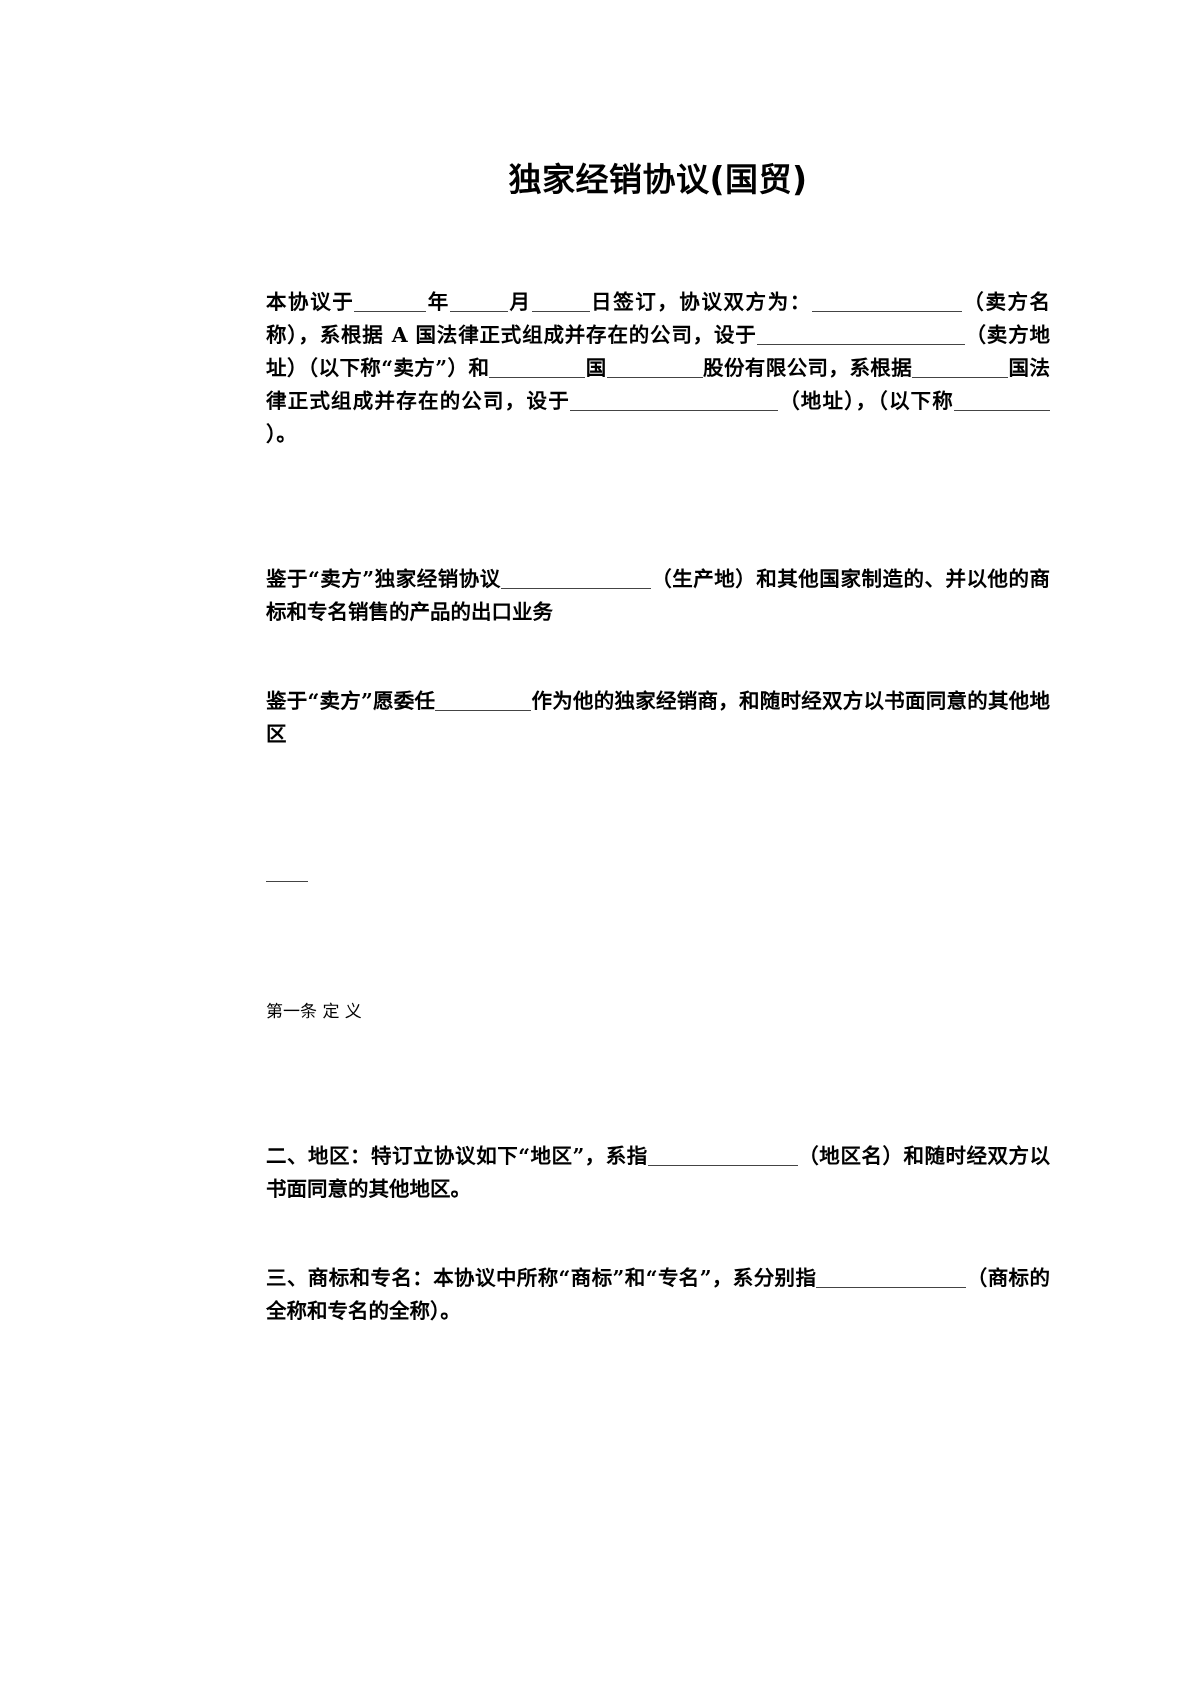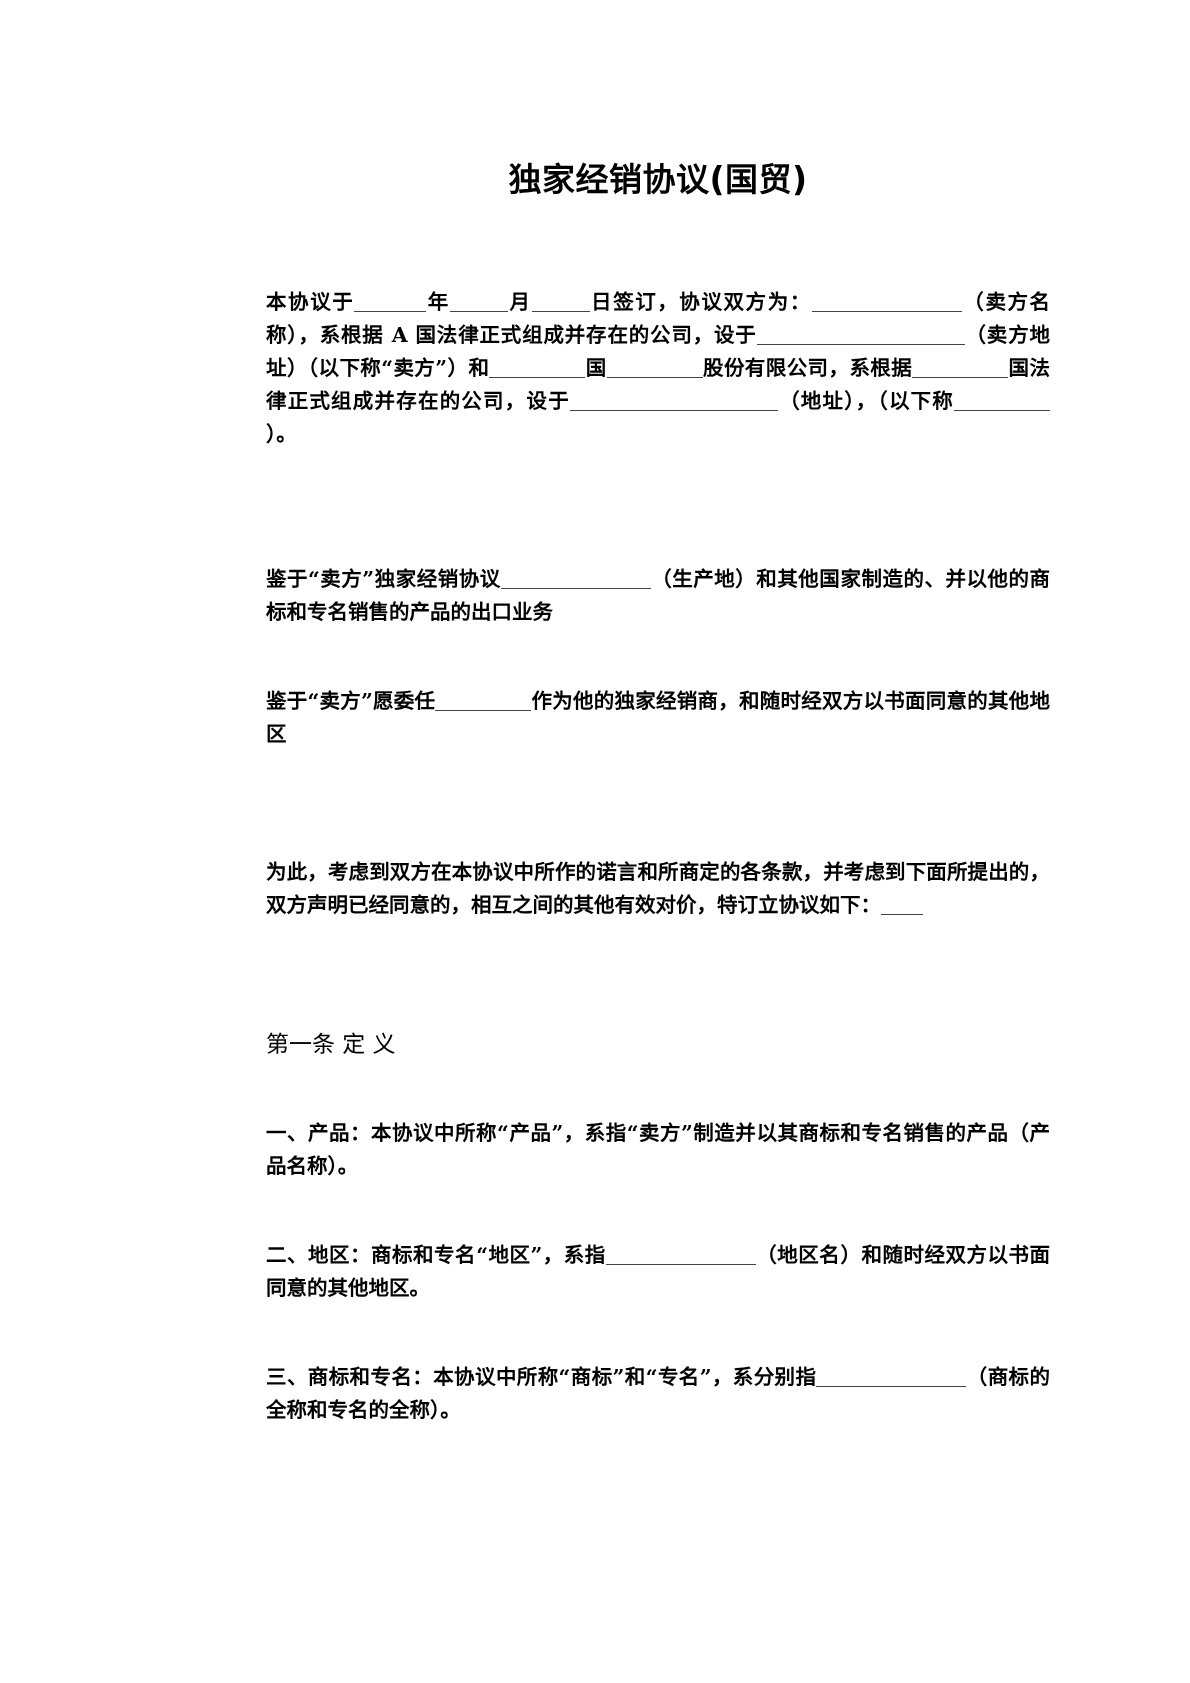--- a/index.html
+++ b/index.html
@@ -59,21 +59,21 @@
     height: 1em;
     vertical-align: -0.18em;
   }
   .b-xxs { width: 42px; }
   .b-xs  { width: 58px; }
   .b-s   { width: 72px; }
   .b-m   { width: 96px; }
   .b-xl  { width: 150px; }
   .b-huge{ width: 208px; }
   .clause-head {
-    font-size: 23px;
+    font-size: 17px;
     line-height: 33px;
     margin: 0;
   }
 </style>
 </head>
 <body>
 
 <div class="page">
   <div class="content">
 
@@ -88,34 +88,33 @@
 
     <p class="para"><span>鉴于“卖方”独家经销协议</span><span class="blank b-xl"></span><span>（生产地）和其他国家制造的、并以他的商标和专名销售的产品的出口业务</span></p>
 
     <div class="spacer-md"></div>
 
     <p class="para"><span>鉴于“卖方”愿委任</span><span class="blank b-m"></span><span>作为他的独家经销商，和随时经双方以书面同意的其他地区</span></p>
 
     <div class="spacer-lg"></div>
     <div class="spacer-xs"></div>
 
-    <p class="para"><span>为此，考虑到双方在本协议中所作的诺言和所商定的各条款，并考虑到下面所提出的，双方声明已经同意的，相互之间的其他有效对价，特订立协议如下：</span><span class="blank b-xxs"></span></p>
+    <p class="para"><span class="blank b-xxs"></span></p>
 
     <div class="spacer-clause"></div>
     <div class="spacer-sm"></div>
 
     <p class="clause-head">第一条 定 义</p>
 
     <div class="spacer-md"></div>
 
-    <p class="para"><span>一、产品：本协议中所称“产品”，系指“卖方”制造并以其商标和专名销售的产品（产品名称）。</span></p>
 
     <div class="spacer-md"></div>
 
-    <p class="para"><span>二、地区：商标和专名“地区”，系指</span><span class="blank b-xl"></span><span>（地区名）和随时经双方以书面同意的其他地区。</span></p>
+    <p class="para"><span>二、地区：特订立协议如下“地区”，系指</span><span class="blank b-xl"></span><span>（地区名）和随时经双方以书面同意的其他地区。</span></p>
 
     <div class="spacer-md"></div>
 
     <p class="para"><span>三、商标和专名：本协议中所称“商标”和“专名”，系分别指</span><span class="blank b-xl"></span><span>（商标的全称和专名的全称）。</span></p>
 
     <div class="spacer-clause"></div>
     <div class="spacer-md"></div>
 
 
     <div class="spacer-clause"></div>

